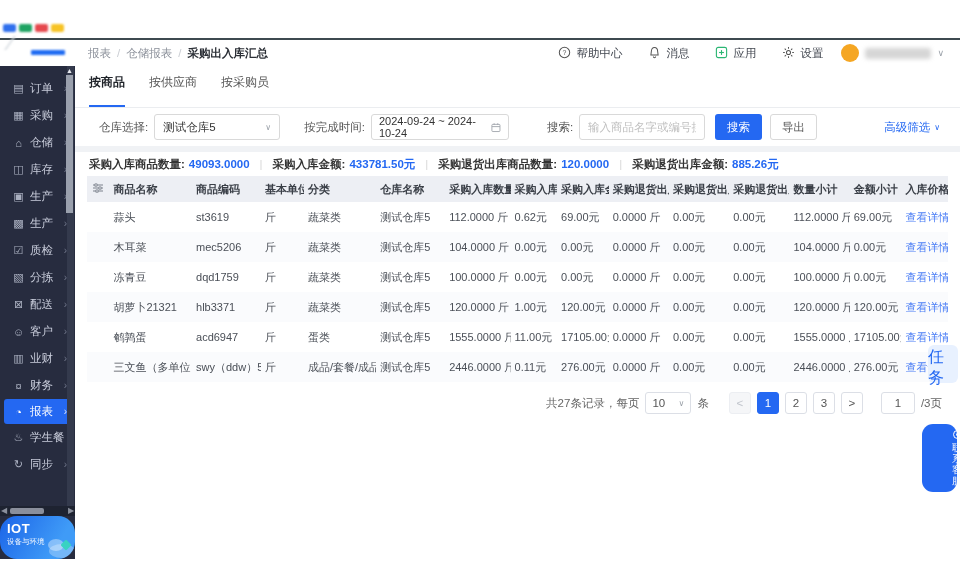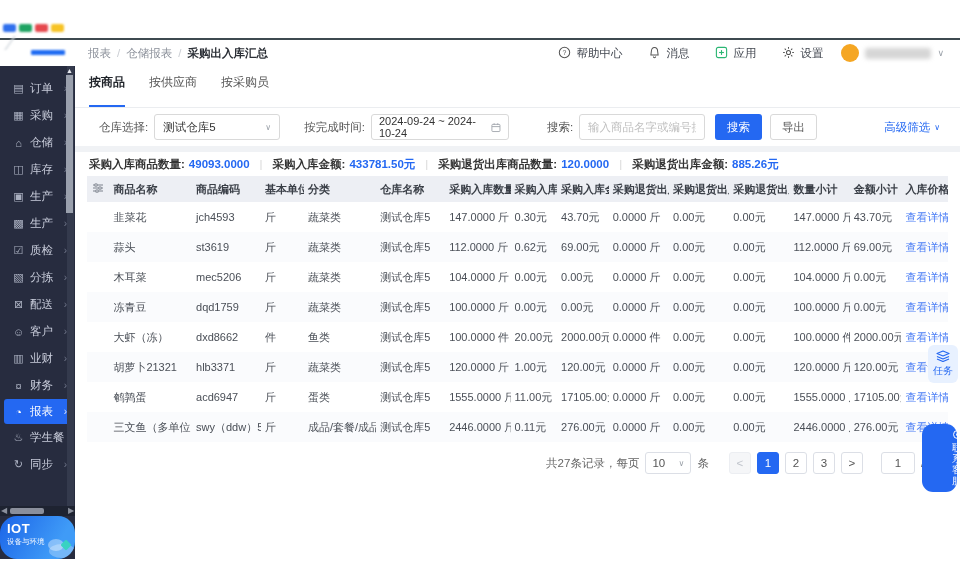--- a/index.html
+++ b/index.html
@@ -80,21 +80,21 @@
   td.link-cell a { color:#4a7df5; text-decoration:none; cursor:pointer; }
   
   .pagination { display:flex; align-items:center; justify-content:flex-end; gap:6px; padding:10px 18px 0 0; font-size:11.5px; color:#666; }
   .pg { min-width:22px; height:22px; border:1px solid #dcdfe6; border-radius:3px; display:flex; align-items:center; justify-content:center; background:#fff; color:#555; cursor:pointer; }
   .pg.active { background:#2468f2; border-color:#2468f2; color:#fff; }
   .pg.prev { background:#f5f6f8; color:#c0c4cc; border-color:#eceef2; }
   .pg-size { width:46px; justify-content:space-between; padding:0 6px; }
   .pg-size .chev { font-size:8px; }
   .pg-jump { width:34px; height:22px; border:1px solid #dcdfe6; border-radius:3px; text-align:center; font-size:11.5px; color:#555; outline:none; font-family:inherit; }
   
-  .task-widget { position:absolute; right:2px; top:345px; width:30px; height:38px; background:#e8f1ff; border-radius:6px; display:flex; flex-direction:column; align-items:center; justify-content:center; gap:2px; color:#2468f2; font-size:10px; cursor:pointer; z-index:5; }
+  .task-widget { position:absolute; right:2px; top:345px; width:30px; height:38px; background:#e8f1ff; border-radius:6px; display:flex; flex-direction:column; align-items:center; justify-content:flex-start; gap:2px; color:#2468f2; font-size:16px; cursor:pointer; z-index:5; }
   .service-widget { position:absolute; right:3px; top:424px; width:21px; height:68px; background:#2468f2; border-radius:11px; display:flex; flex-direction:column; align-items:center; padding-top:6px; gap:3px; color:#fff; cursor:pointer; z-index:5;padding-left:35px; }
   .service-icon { width:9px; height:9px; border:1.3px solid #fff; border-radius:50%; position:relative; }
   .service-icon::after { content:""; position:absolute; left:2px; top:2px; width:3px; height:3px; background:#fff; border-radius:50%; }
   .service-label { width:11px; font-size:10px; line-height:11px; text-align:center; word-break:break-all; }
 </style>
 </head>
 <body>
 
 <div class="top-strip"></div>
 
@@ -346,37 +346,20 @@
               <th>采购退货出库均价</th>
               <th>采购退货出库金额</th>
               <th>数量小计</th>
               <th>金额小计</th>
               <th>入库价格走势</th>
             </tr>
           </thead>
         <tbody>
             <tr>
               <td></td>
-              <td>韭菜花</td>
-              <td>jch4593</td>
-              <td>斤</td>
-              <td>蔬菜类</td>
-              <td>测试仓库5</td>
-              <td>147.0000 斤</td>
-              <td>0.30元</td>
-              <td>43.70元</td>
-              <td>0.0000 斤</td>
-              <td>0.00元</td>
-              <td>0.00元</td>
-              <td>147.0000 斤</td>
-              <td>43.70元</td>
-              <td class="link-cell"><a>查看详情</a></td>
-            </tr>
-            <tr>
-              <td></td>
               <td>蒜头</td>
               <td>st3619</td>
               <td>斤</td>
               <td>蔬菜类</td>
               <td>测试仓库5</td>
               <td>112.0000 斤</td>
               <td>0.62元</td>
               <td>69.00元</td>
               <td>0.0000 斤</td>
               <td>0.00元</td>
@@ -410,37 +393,20 @@
               <td>蔬菜类</td>
               <td>测试仓库5</td>
               <td>100.0000 斤</td>
               <td>0.00元</td>
               <td>0.00元</td>
               <td>0.0000 斤</td>
               <td>0.00元</td>
               <td>0.00元</td>
               <td>100.0000 斤</td>
               <td>0.00元</td>
-              <td class="link-cell"><a>查看详情</a></td>
-            </tr>
-            <tr>
-              <td></td>
-              <td>大虾（冻）</td>
-              <td>dxd8662</td>
-              <td>件</td>
-              <td>鱼类</td>
-              <td>测试仓库5</td>
-              <td>100.0000 件</td>
-              <td>20.00元</td>
-              <td>2000.00元</td>
-              <td>0.0000 件</td>
-              <td>0.00元</td>
-              <td>0.00元</td>
-              <td>100.0000 件</td>
-              <td>2000.00元</td>
               <td class="link-cell"><a>查看详情</a></td>
             </tr>
             <tr>
               <td></td>
               <td>胡萝卜21321</td>
               <td>hlb3371</td>
               <td>斤</td>
               <td>蔬菜类</td>
               <td>测试仓库5</td>
               <td>120.0000 斤</td>

